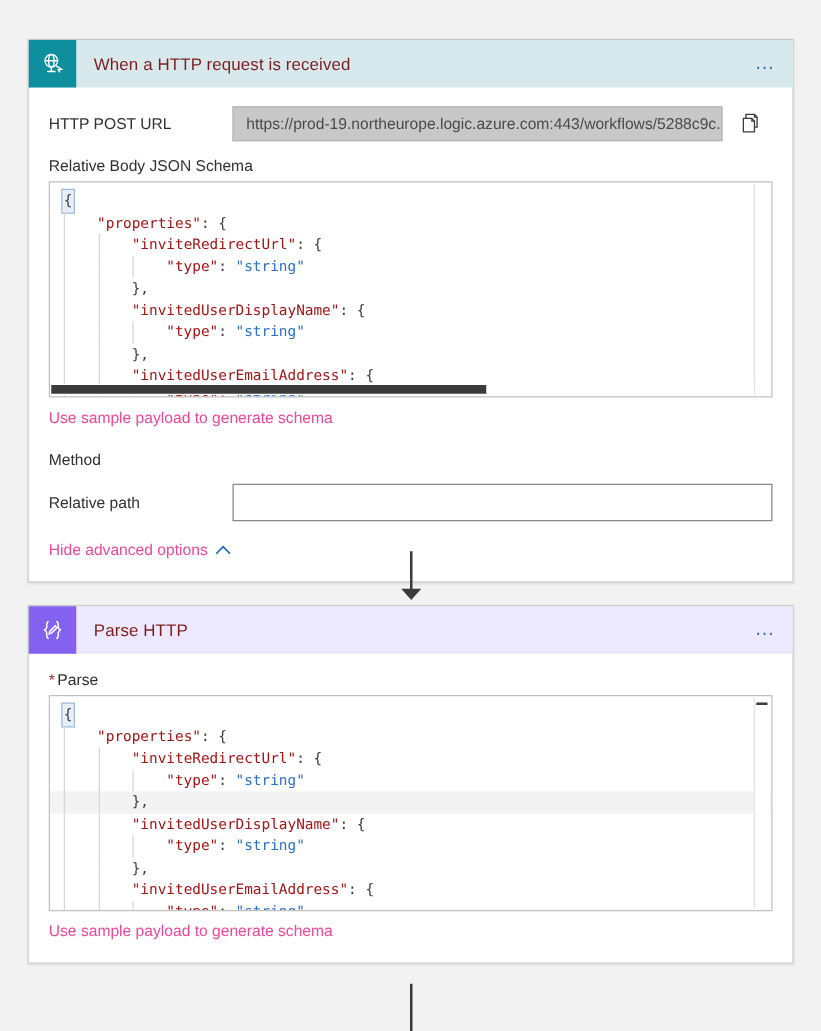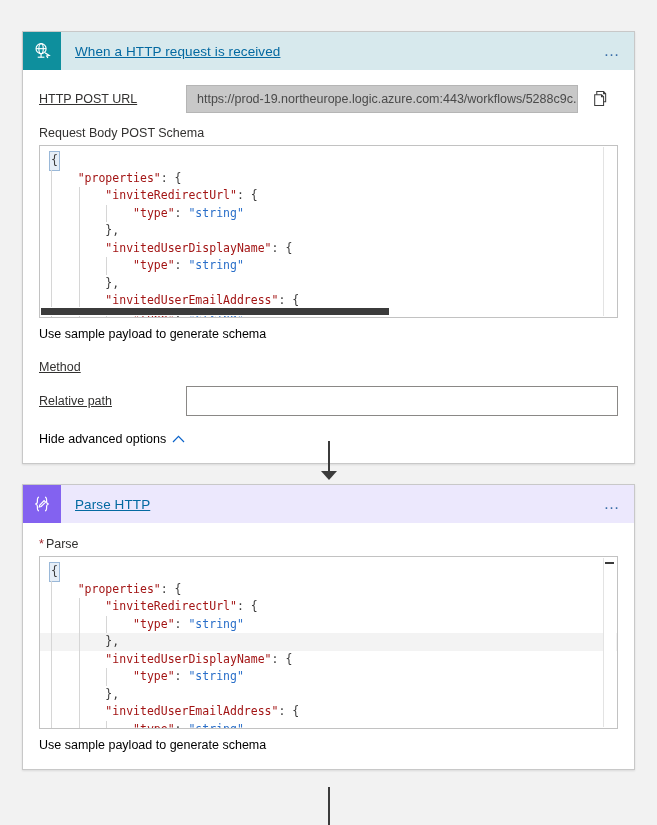--- a/index.html
+++ b/index.html
@@ -36,36 +36,36 @@
   .card-header.teal { background: #d7e9ed; }
   .card-header.purple { background: #ece8fd; }
   .hdr-icon {
     width: 38px; height: 38px;
     display: flex; align-items: center; justify-content: center;
     flex: 0 0 38px;
   }
   .hdr-icon.teal { background: #0e8f9d; }
   .hdr-icon.purple { background: #8362f0; }
   .hdr-title {
-    font-size: 13.5px; color: #0369a1;
-    margin-left: 14px; letter-spacing: .1px; text-decoration: underline;
+    font-size: 13.5px; color: #7f1d1d;
+    margin-left: 14px; letter-spacing: .1px;
   }
   .hdr-ellipsis {
     position: absolute; right: 13px; top: 50%;
     transform: translateY(-50%);
     font-size: 16px; color: #3a6ea8; letter-spacing: 1.5px;
     line-height: 1; cursor: pointer; user-select: none;
   }
   .card-body { padding: 14px 16px 16px 16px; }
 
   
   .row { display: flex; align-items: center; margin-bottom: 12px; }
   .row-label {
     font-size: 12.5px; color: #323130;
-    width: 147px; flex: 0 0 147px; text-decoration: underline;
+    width: 147px; flex: 0 0 147px;
   }
   .row-label .req { color: #a4262c; margin-right: 2px; }
 
   .url-box {
     flex: 1; height: 28px; background: #c8c8c8;
     border: 1px solid #b5b5b5;
     display: flex; align-items: center;
     padding: 0 10px; font-size: 12.5px; color: #4a4a4a;
     overflow: hidden; white-space: nowrap;
   }
@@ -116,21 +116,21 @@
   .hscroll-track {
     position: absolute; left: 1px; right: 14px; bottom: 1px; height: 9px;
     background: #ffffff;
   }
   .hthumb {
     position: absolute; left: 0; bottom: 1px; width: 62%; height: 7px;
     background: #3b3b3b;
   }
 
   .link {
-    font-size: 12.5px; color: #000000; cursor: pointer;
+    font-size: 12.5px; color: #ec4899; cursor: pointer;
     display: inline-flex; align-items: center; gap: 6px;
     margin-top: 9px;
   }
 
   .input-box {
     flex: 1; height: 30px; background: #ffffff;
     border: 1px solid #8a8886;
     display: flex; align-items: center; justify-content: space-between;
     padding: 0 8px 0 10px;
     font-size: 12.5px; color: #1b1b1b;
@@ -187,21 +187,21 @@
         <div class="copy-btn">
           <svg width="17" height="18" viewBox="0 0 18 19" fill="none" stroke="#3b3b3b" stroke-width="1.1">
             <path d="M4 1.6 H11.2 L13.4 3.8 V12.4 H4 Z" fill="#ffffff"></path>
             <path d="M11.2 1.6 V3.8 H13.4"></path>
             <path d="M1.8 5 H9 L11.2 7.2 V16.4 H1.8 Z" fill="#ffffff"></path>
             <path d="M9 5 V7.2 H11.2"></path>
           </svg>
         </div>
       </div>
 
-      <label class="field-label">Request Body POST Schema</label>
+      <label class="field-label">Relative Body JSON Schema</label>
 
       <div class="editor" style="height:173px;">
         <div class="editor-scroll"><div class="cline"><span style="padding-left: 0px;"><span class="tk-pun cursor-brace">{</span></span></div><div class="cline"><span class="guide" style="left: 11px;"></span><span style="padding-left: 27.68px;"><span class="tk-key">"properties"</span><span class="tk-pun">: {</span></span></div><div class="cline"><span class="guide" style="left: 11px;"></span><span class="guide" style="left: 38.68px;"></span><span style="padding-left: 55.36px;"><span class="tk-key">"inviteRedirectUrl"</span><span class="tk-pun">: {</span></span></div><div class="cline"><span class="guide" style="left: 11px;"></span><span class="guide" style="left: 38.68px;"></span><span class="guide" style="left: 66.36px;"></span><span style="padding-left: 83.04px;"><span class="tk-key">"type"</span><span class="tk-pun">: </span><span class="tk-str">"string"</span></span></div><div class="cline"><span class="guide" style="left: 11px;"></span><span class="guide" style="left: 38.68px;"></span><span style="padding-left: 55.36px;"><span class="tk-pun">},</span></span></div><div class="cline"><span class="guide" style="left: 11px;"></span><span class="guide" style="left: 38.68px;"></span><span style="padding-left: 55.36px;"><span class="tk-key">"invitedUserDisplayName"</span><span class="tk-pun">: {</span></span></div><div class="cline"><span class="guide" style="left: 11px;"></span><span class="guide" style="left: 38.68px;"></span><span class="guide" style="left: 66.36px;"></span><span style="padding-left: 83.04px;"><span class="tk-key">"type"</span><span class="tk-pun">: </span><span class="tk-str">"string"</span></span></div><div class="cline"><span class="guide" style="left: 11px;"></span><span class="guide" style="left: 38.68px;"></span><span style="padding-left: 55.36px;"><span class="tk-pun">},</span></span></div><div class="cline"><span class="guide" style="left: 11px;"></span><span class="guide" style="left: 38.68px;"></span><span style="padding-left: 55.36px;"><span class="tk-key">"invitedUserEmailAddress"</span><span class="tk-pun">: {</span></span></div><div class="cline"><span class="guide" style="left: 11px;"></span><span class="guide" style="left: 38.68px;"></span><span class="guide" style="left: 66.36px;"></span><span style="padding-left: 83.04px;"><span class="tk-key">"type"</span><span class="tk-pun">: </span><span class="tk-str">"string"</span></span></div></div>
         <div class="vscroll"></div>
         <div class="hscroll-track">
           <div class="hthumb"></div>
         </div>
       </div>
 
       <div class="link">

